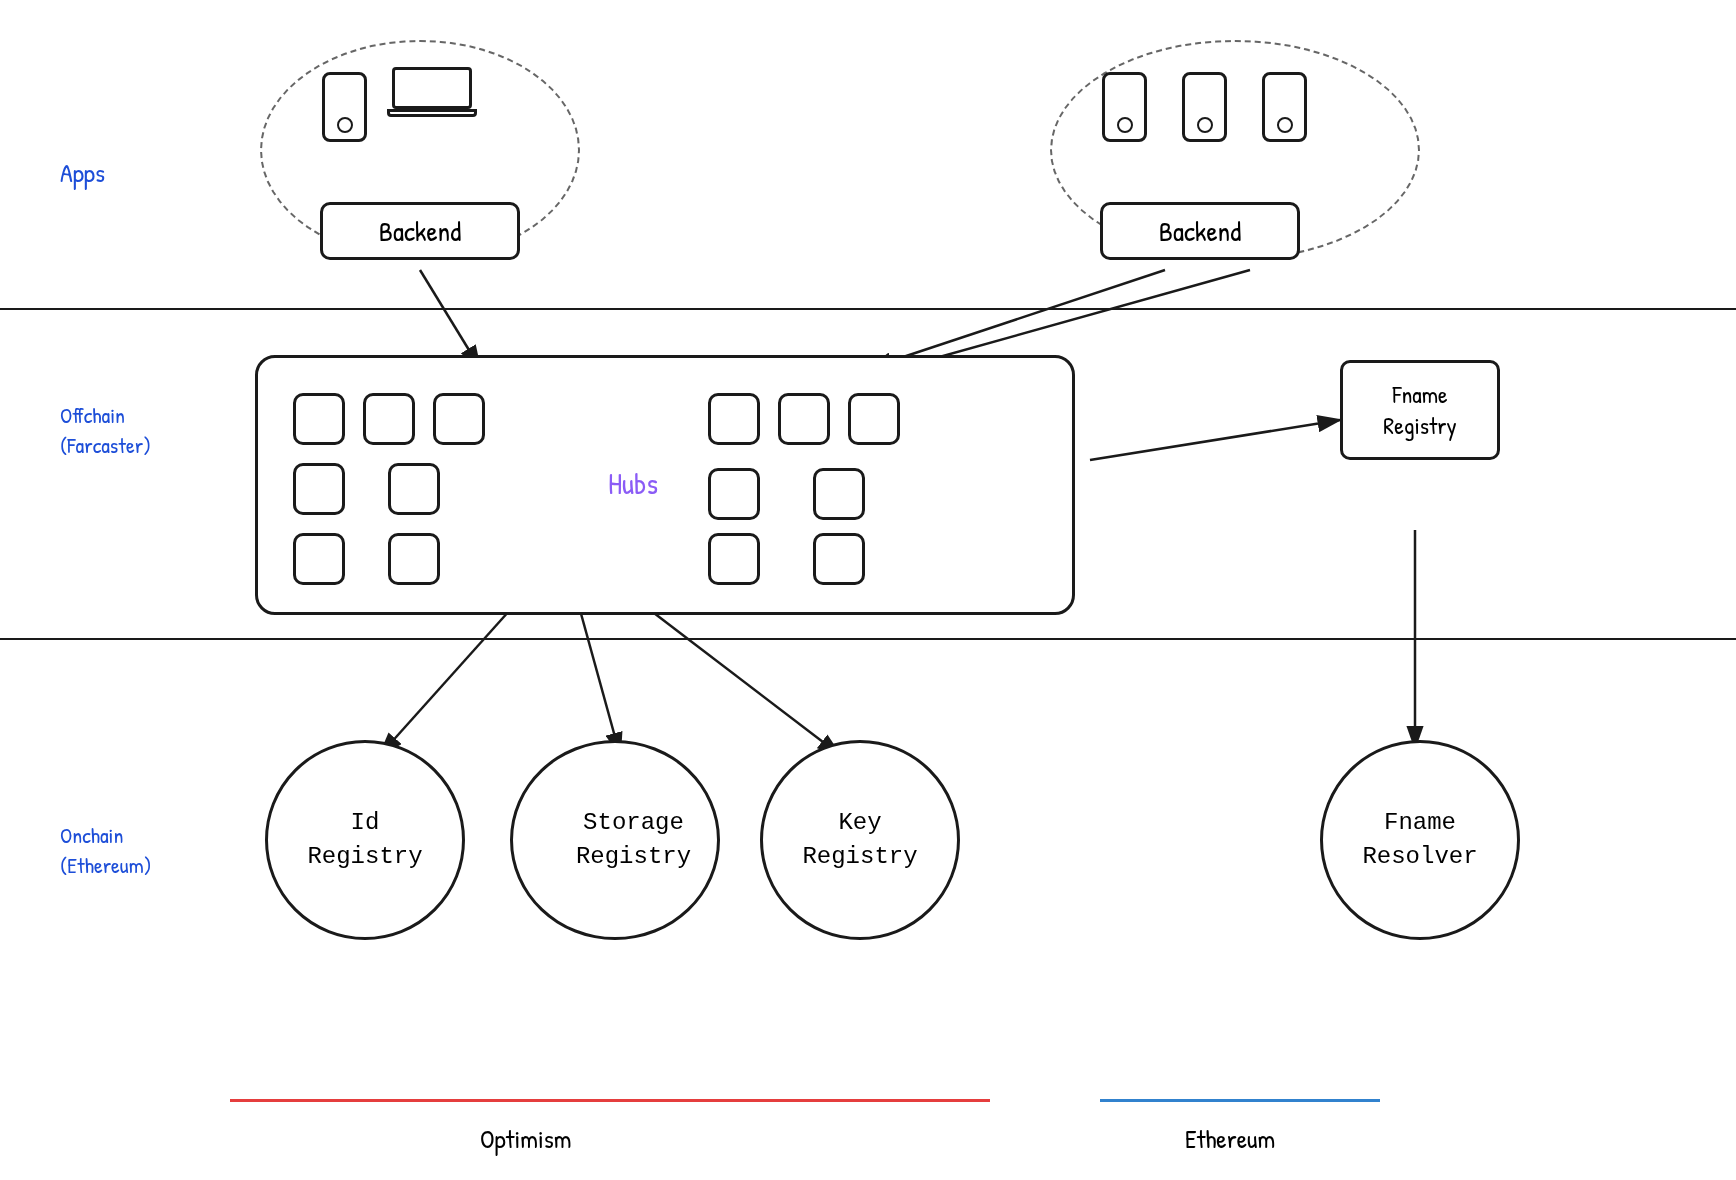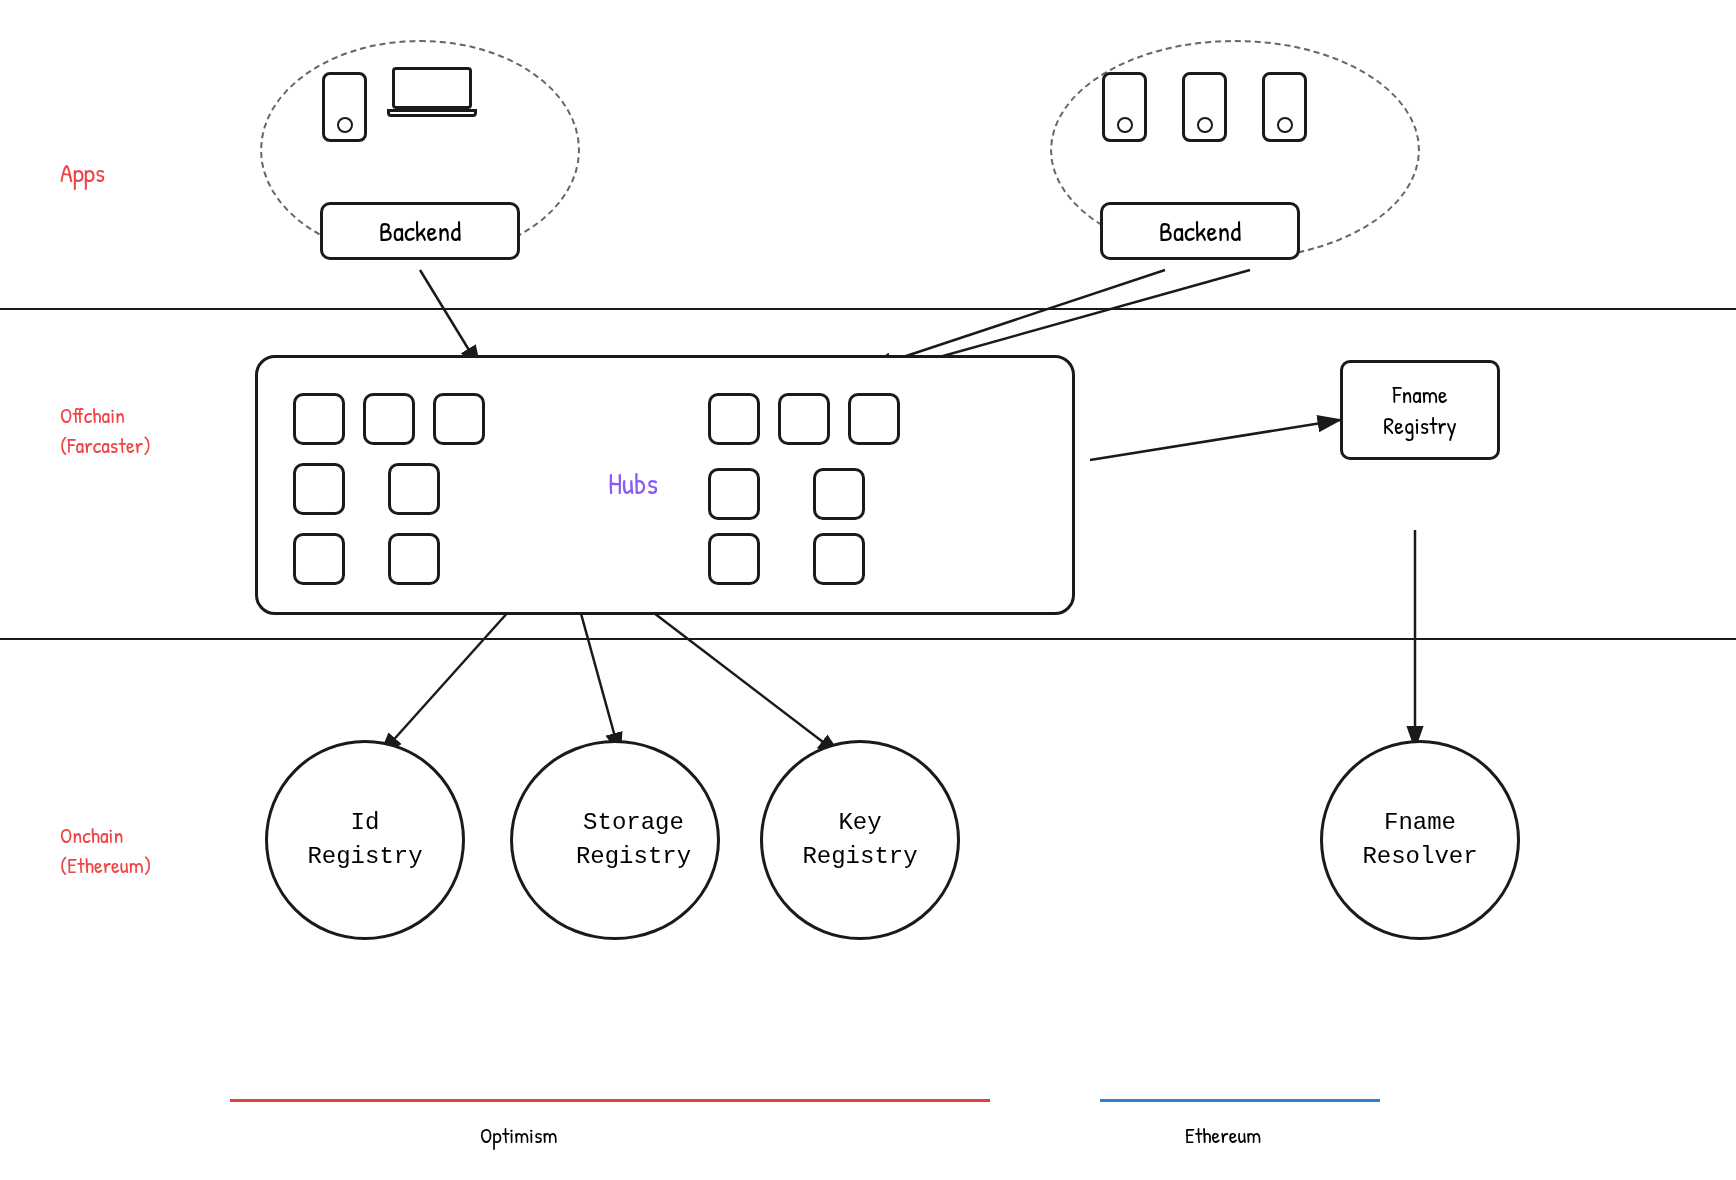--- a/index.html
+++ b/index.html
@@ -16,21 +16,21 @@
       position: relative;
       width: 1736px;
       height: 1180px;
     }
 
     
     .layer-label {
       position: absolute;
       font-size: 26px;
       font-weight: 600;
-      color: #ef4444;
+      color: #1d4ed8;
       font-family: 'Patrick Hand', 'Segoe Print', cursive;
       left: 60px;
     }
 
     .label-apps { top: 155px; }
     .label-offchain { top: 400px; }
     .label-offchain span { display: block; font-size: 22px; }
     .label-onchain { top: 820px; }
     .label-onchain span { display: block; font-size: 22px; }
 
@@ -190,23 +190,23 @@
       height: 3px;
       background: #3182ce;
       bottom: 78px;
       left: 1100px;
       width: 280px;
     }
 
     
     .network-label {
       position: absolute;
-      font-size: 22px;
-      font-family: 'Patrick Hand', 'Segoe Print', cursive;
-      bottom: 30px;
+      font-size: 26px;
+      font-family: 'Patrick Hand', 'Segoe Print', cursive;
+      bottom: 24px;
       text-align: center;
     }
 
     
     .arrows-svg {
       position: absolute;
       top: 0;
       left: 0;
       width: 1736px;
       height: 1180px;

